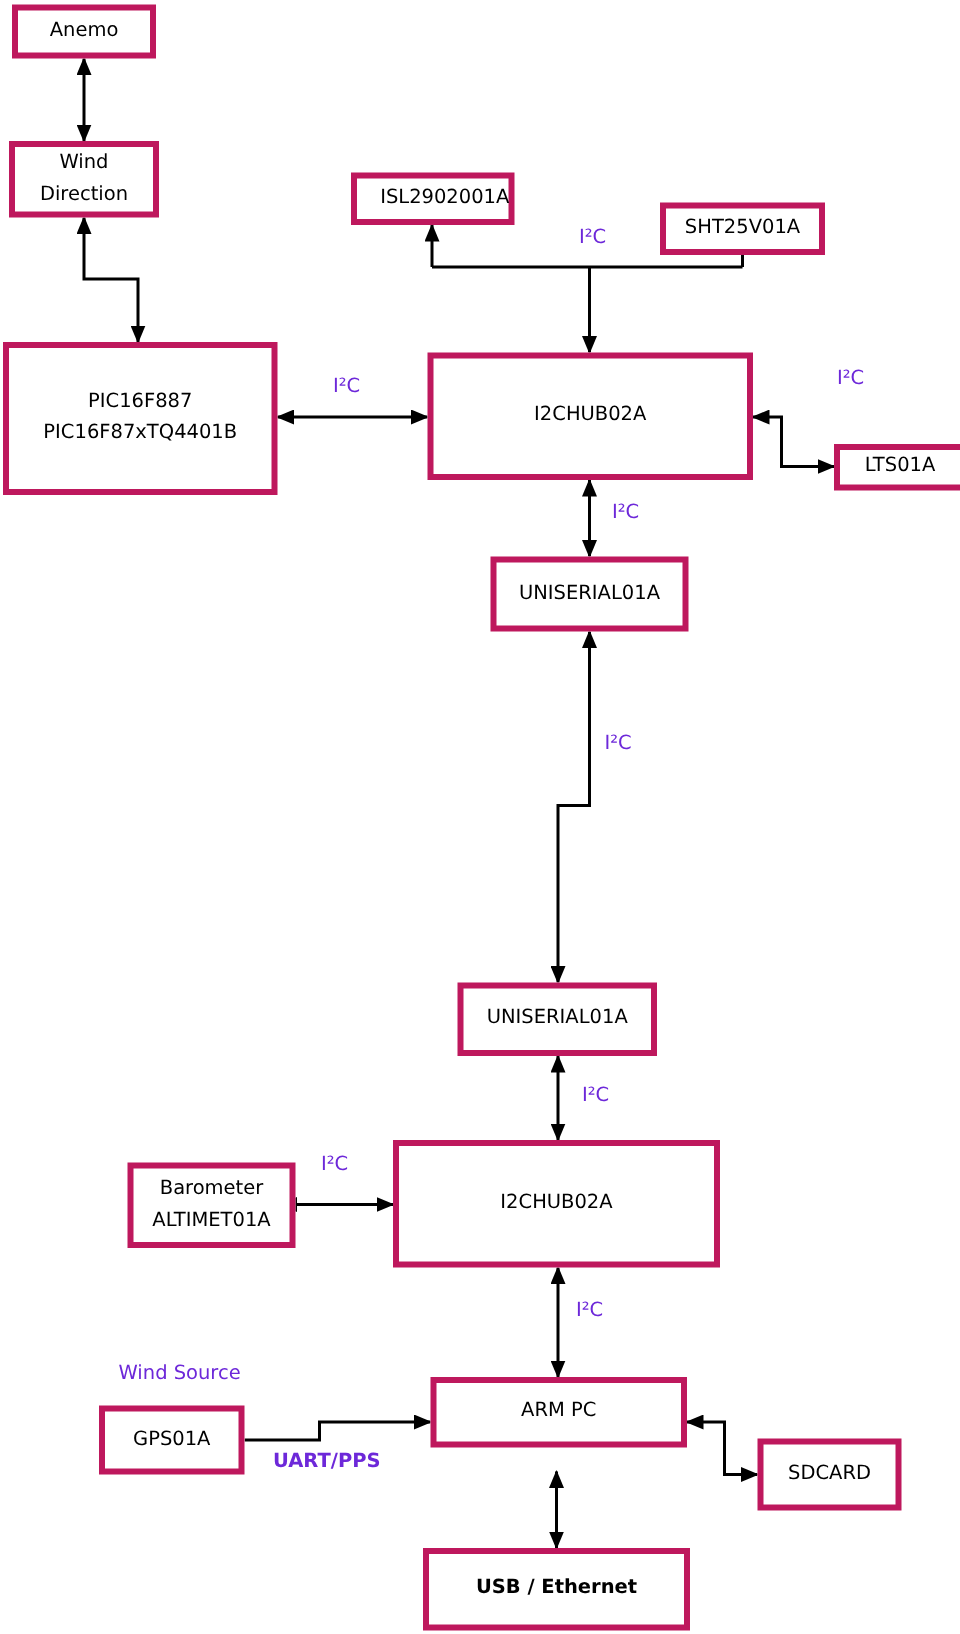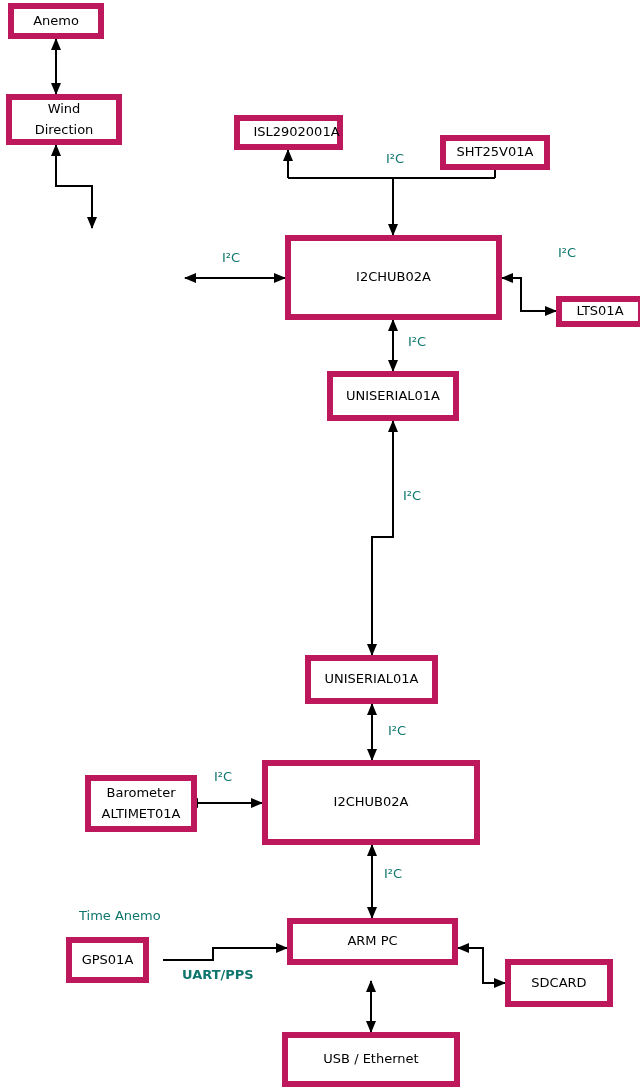--- a/index.html
+++ b/index.html
@@ -24,54 +24,54 @@
     height: 1089px;
   }
   .edges polyline, .edges line {
     fill: none;
     stroke: #000000;
     stroke-width: 2;
   }
   .node {
     position: absolute;
     box-sizing: border-box;
-    border: 6px solid #be185d;
+    border: 4px solid #be185d;
     background: #ffffff;
     display: flex;
     align-items: center;
     justify-content: center;
     text-align: center;
     white-space: pre-line;
     font-size: 13px;
     line-height: 1.6;
     color: #000000;
   }
   .elabel {
     position: absolute;
     font-size: 13px;
     line-height: 1.2;
-    color: #0f766e;
+    color: #6d28d9;
     white-space: nowrap;
   }
   
   #n-anemo        { left: 8px;   top: 3px;    width: 96px;  height: 36px; }
-  #n-wind         { left: 6px;   top: 94px;   width: 116px; height: 51px; }
+  #n-wind         { left: 6px;   top: 94px;   width: 100px; height: 51px; }
   #n-pic          { left: 2px;   top: 228px;  width: 183px; height: 102px; }
   #n-isl          { left: 234px; top: 115px;  width: 109px; height: 35px; padding-left: 16px; }
   #n-sht          { left: 440px; top: 115px;  width: 110px; height: 35px; margin-top: 20px; }
   #n-hub1         { left: 285px; top: 235px;  width: 217px; height: 85px; }
   #n-lts          { left: 556px; top: 296px;  width: 88px;  height: 31px; }
   #n-uniserial1   { left: 327px; top: 371px;  width: 132px; height: 50px; }
   #n-uniserial2   { left: 305px; top: 655px;  width: 133px; height: 49px; }
   #n-barometer    { left: 75px;  top: 775px;  width: 112px; height: 57px; margin-left: 10px; }
   #n-hub2         { left: 262px; top: 760px;  width: 218px; height: 85px; }
-  #n-gps          { left: 66px;  top: 937px;  width: 83px;  height: 46px; }
+  #n-gps          { left: 66px;  top: 937px;  width: 97px;  height: 46px; }
   #n-armpc        { left: 287px; top: 918px;  width: 171px; height: 47px; }
-  #n-sdcard       { left: 505px; top: 959px;  width: 108px; height: 48px; }
-  #n-usb          { left: 282px; top: 1032px; width: 178px; height: 55px; }
+  #n-sdcard       { left: 505px; top: 959px;  width: 96px; height: 48px; }
+  #n-usb          { left: 282px; top: 1032px; width: 178px; height: 55px; font-weight: bold; }
   
   #l-pic-hub1     { left: 222px; top: 250px; }
   #l-bus          { left: 386px; top: 151px; }
   #l-hub1-lts     { left: 558px; top: 245px; }
   #l-hub1-uni1    { left: 408px; top: 334px; }
   #l-uni1-uni2    { left: 403px; top: 488px; }
   #l-uni2-hub2    { left: 388px; top: 723px; }
   #l-baro-hub2    { left: 214px; top: 769px; }
   #l-hub2-armpc   { left: 384px; top: 866px; }
   #l-time-source  { left: 79px;  top: 908px; }
@@ -103,20 +103,22 @@
     <polyline points="187,803 262,803" marker-start="url(#arrow)" marker-end="url(#arrow)"></polyline>
     <polyline points="372,845 372,918" marker-start="url(#arrow)" marker-end="url(#arrow)"></polyline>
     <polyline points="163,960 213,960 213,948 287,948" marker-end="url(#arrow)"></polyline>
     <polyline points="458,948 483,948 483,983 505,983" marker-start="url(#arrow)" marker-end="url(#arrow)"></polyline>
     <polyline points="371,981 371,1032" marker-start="url(#arrow)" marker-end="url(#arrow)"></polyline>
   </svg>
 
   <div class="node" id="n-anemo">Anemo</div>
   <div class="node" id="n-wind">Wind
 Direction</div>
+  <div class="node" id="n-pic">PIC16F887
+PIC16F87xTQ4401B</div>
   <div class="node" id="n-isl">ISL2902001A</div>
   <div class="node" id="n-sht">SHT25V01A</div>
   <div class="node" id="n-hub1">I2CHUB02A</div>
   <div class="node" id="n-lts">LTS01A</div>
   <div class="node" id="n-uniserial1">UNISERIAL01A</div>
   <div class="node" id="n-uniserial2">UNISERIAL01A</div>
   <div class="node" id="n-barometer">Barometer
 ALTIMET01A</div>
   <div class="node" id="n-hub2">I2CHUB02A</div>
   <div class="node" id="n-gps">GPS01A</div>
@@ -125,16 +127,16 @@
   <div class="node" id="n-usb">USB / Ethernet</div>
 
   <div class="elabel" id="l-pic-hub1">I²C</div>
   <div class="elabel" id="l-bus">I²C</div>
   <div class="elabel" id="l-hub1-lts">I²C</div>
   <div class="elabel" id="l-hub1-uni1">I²C</div>
   <div class="elabel" id="l-uni1-uni2">I²C</div>
   <div class="elabel" id="l-uni2-hub2">I²C</div>
   <div class="elabel" id="l-baro-hub2">I²C</div>
   <div class="elabel" id="l-hub2-armpc">I²C</div>
-  <div class="elabel" id="l-time-source">Time Anemo</div>
+  <div class="elabel" id="l-time-source">Wind Source</div>
   <div class="elabel" id="l-uart-pps">UART/PPS</div>
 
 </div>
 
 </body></html>

